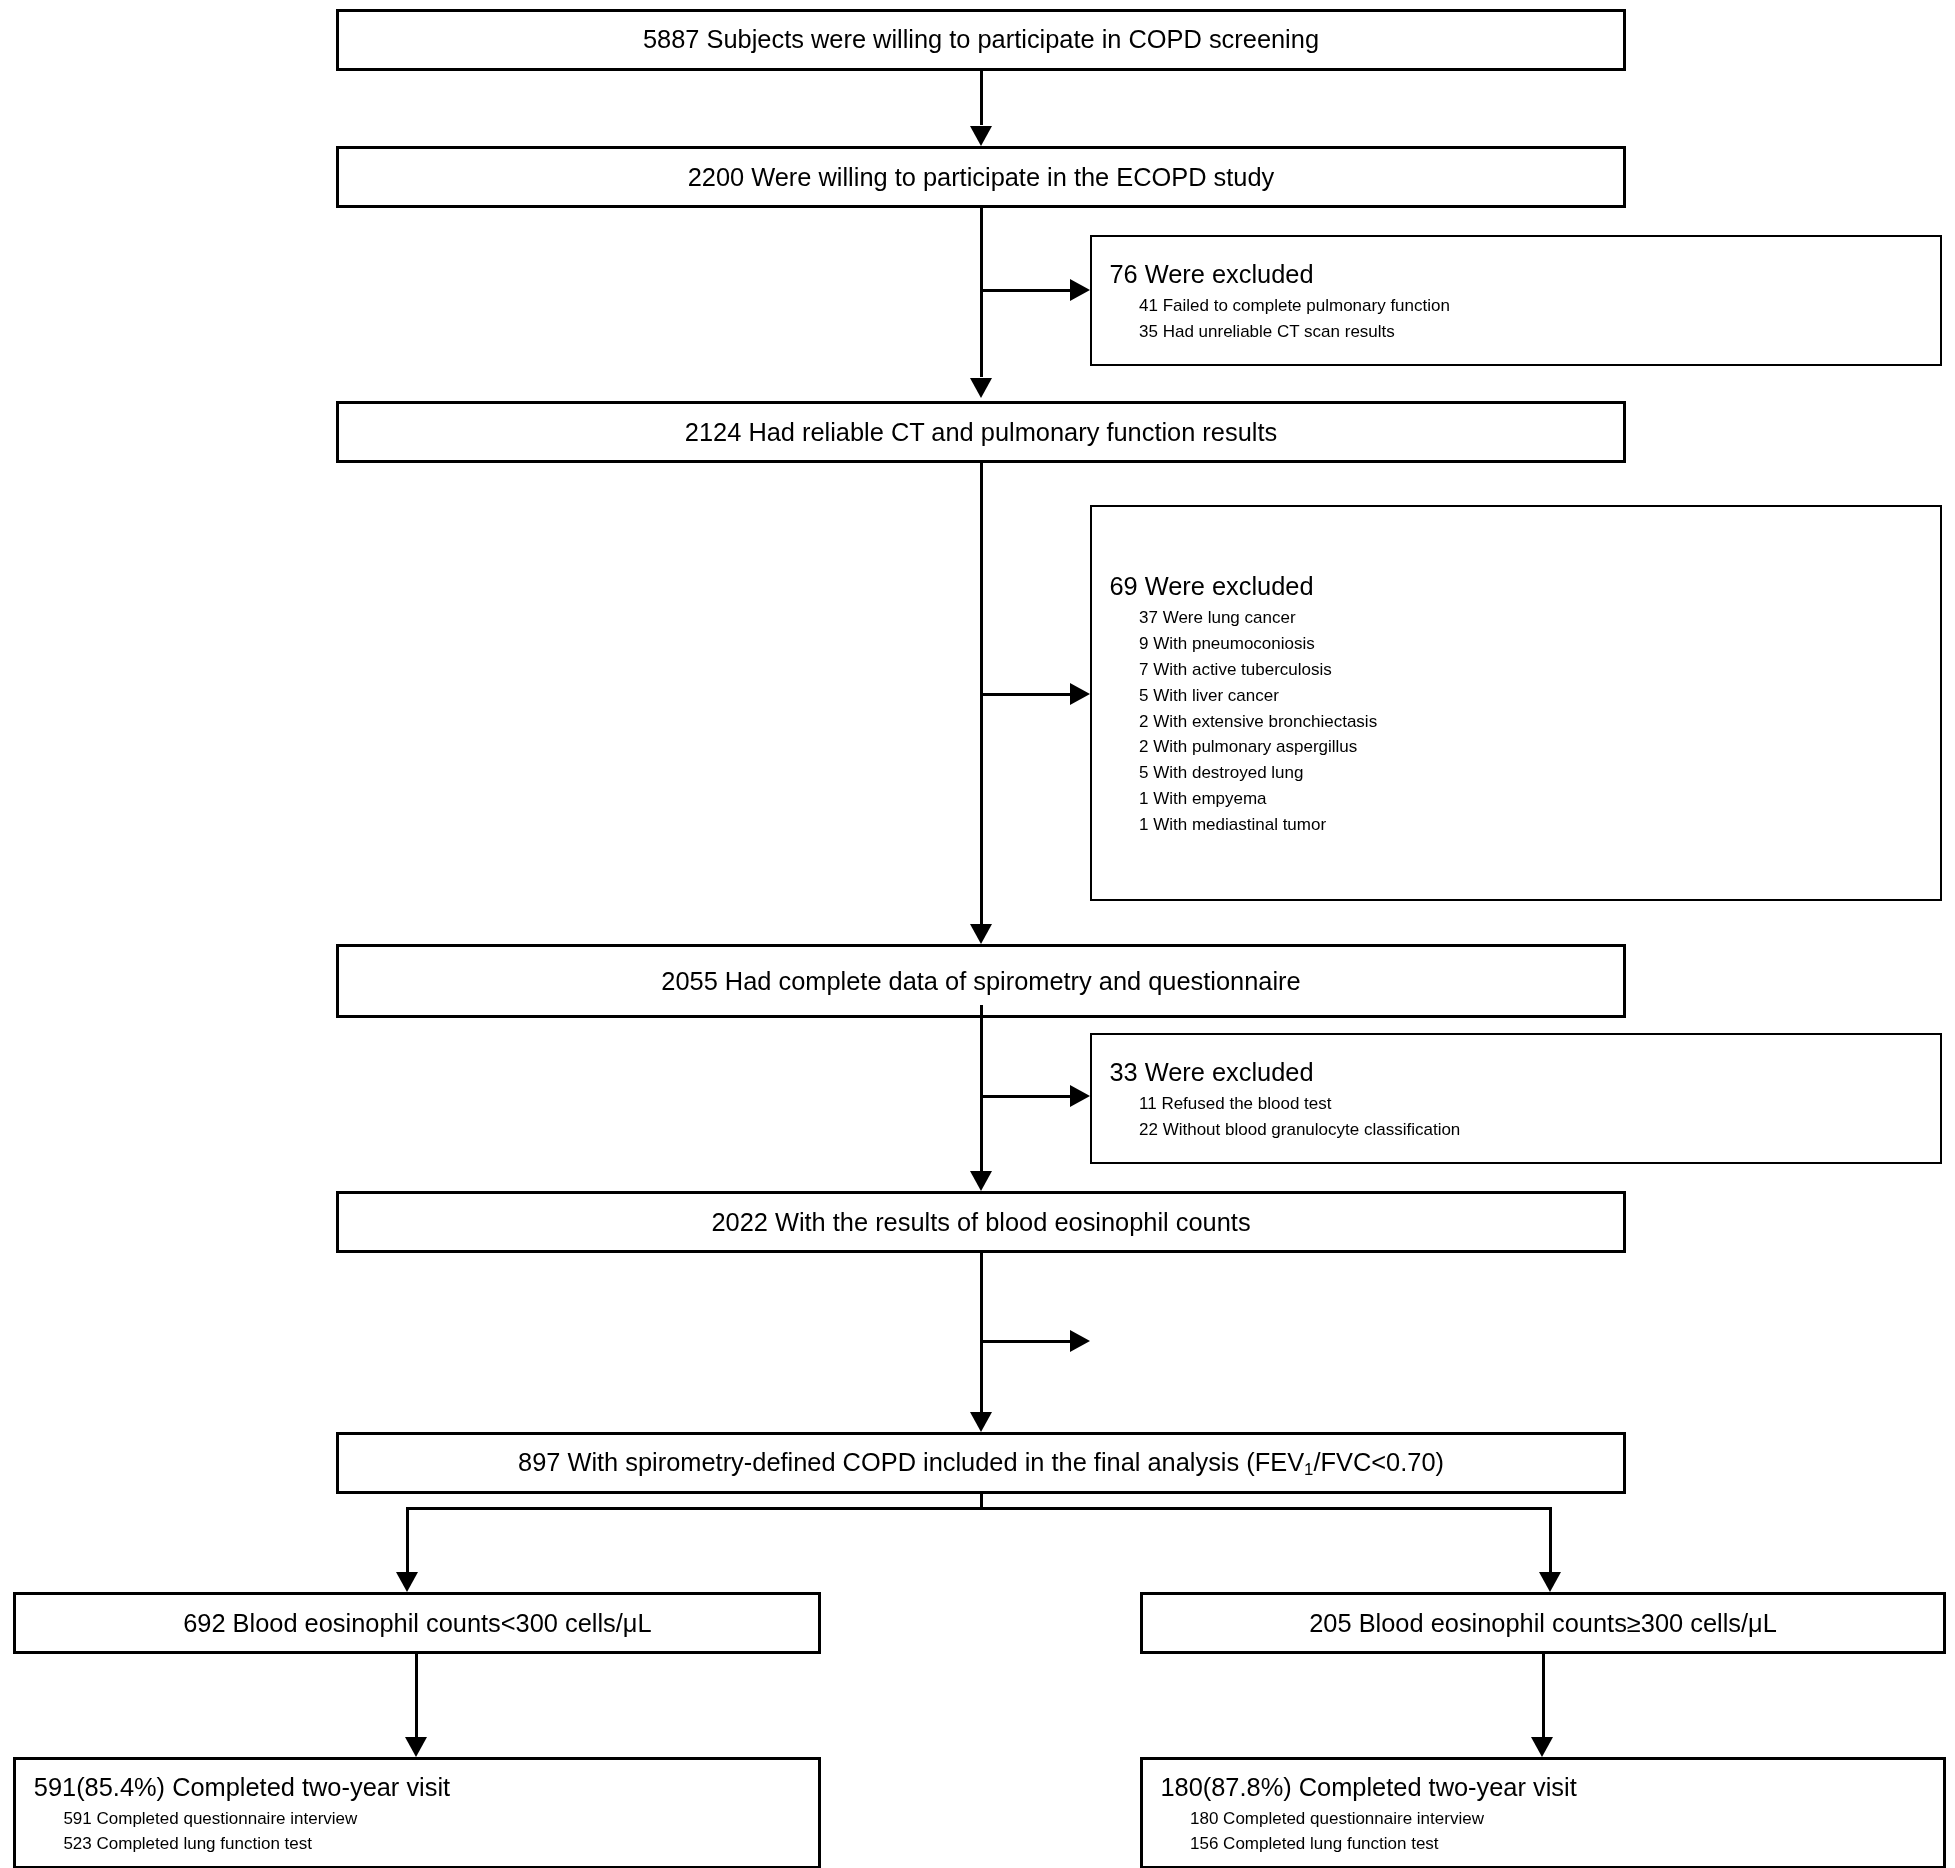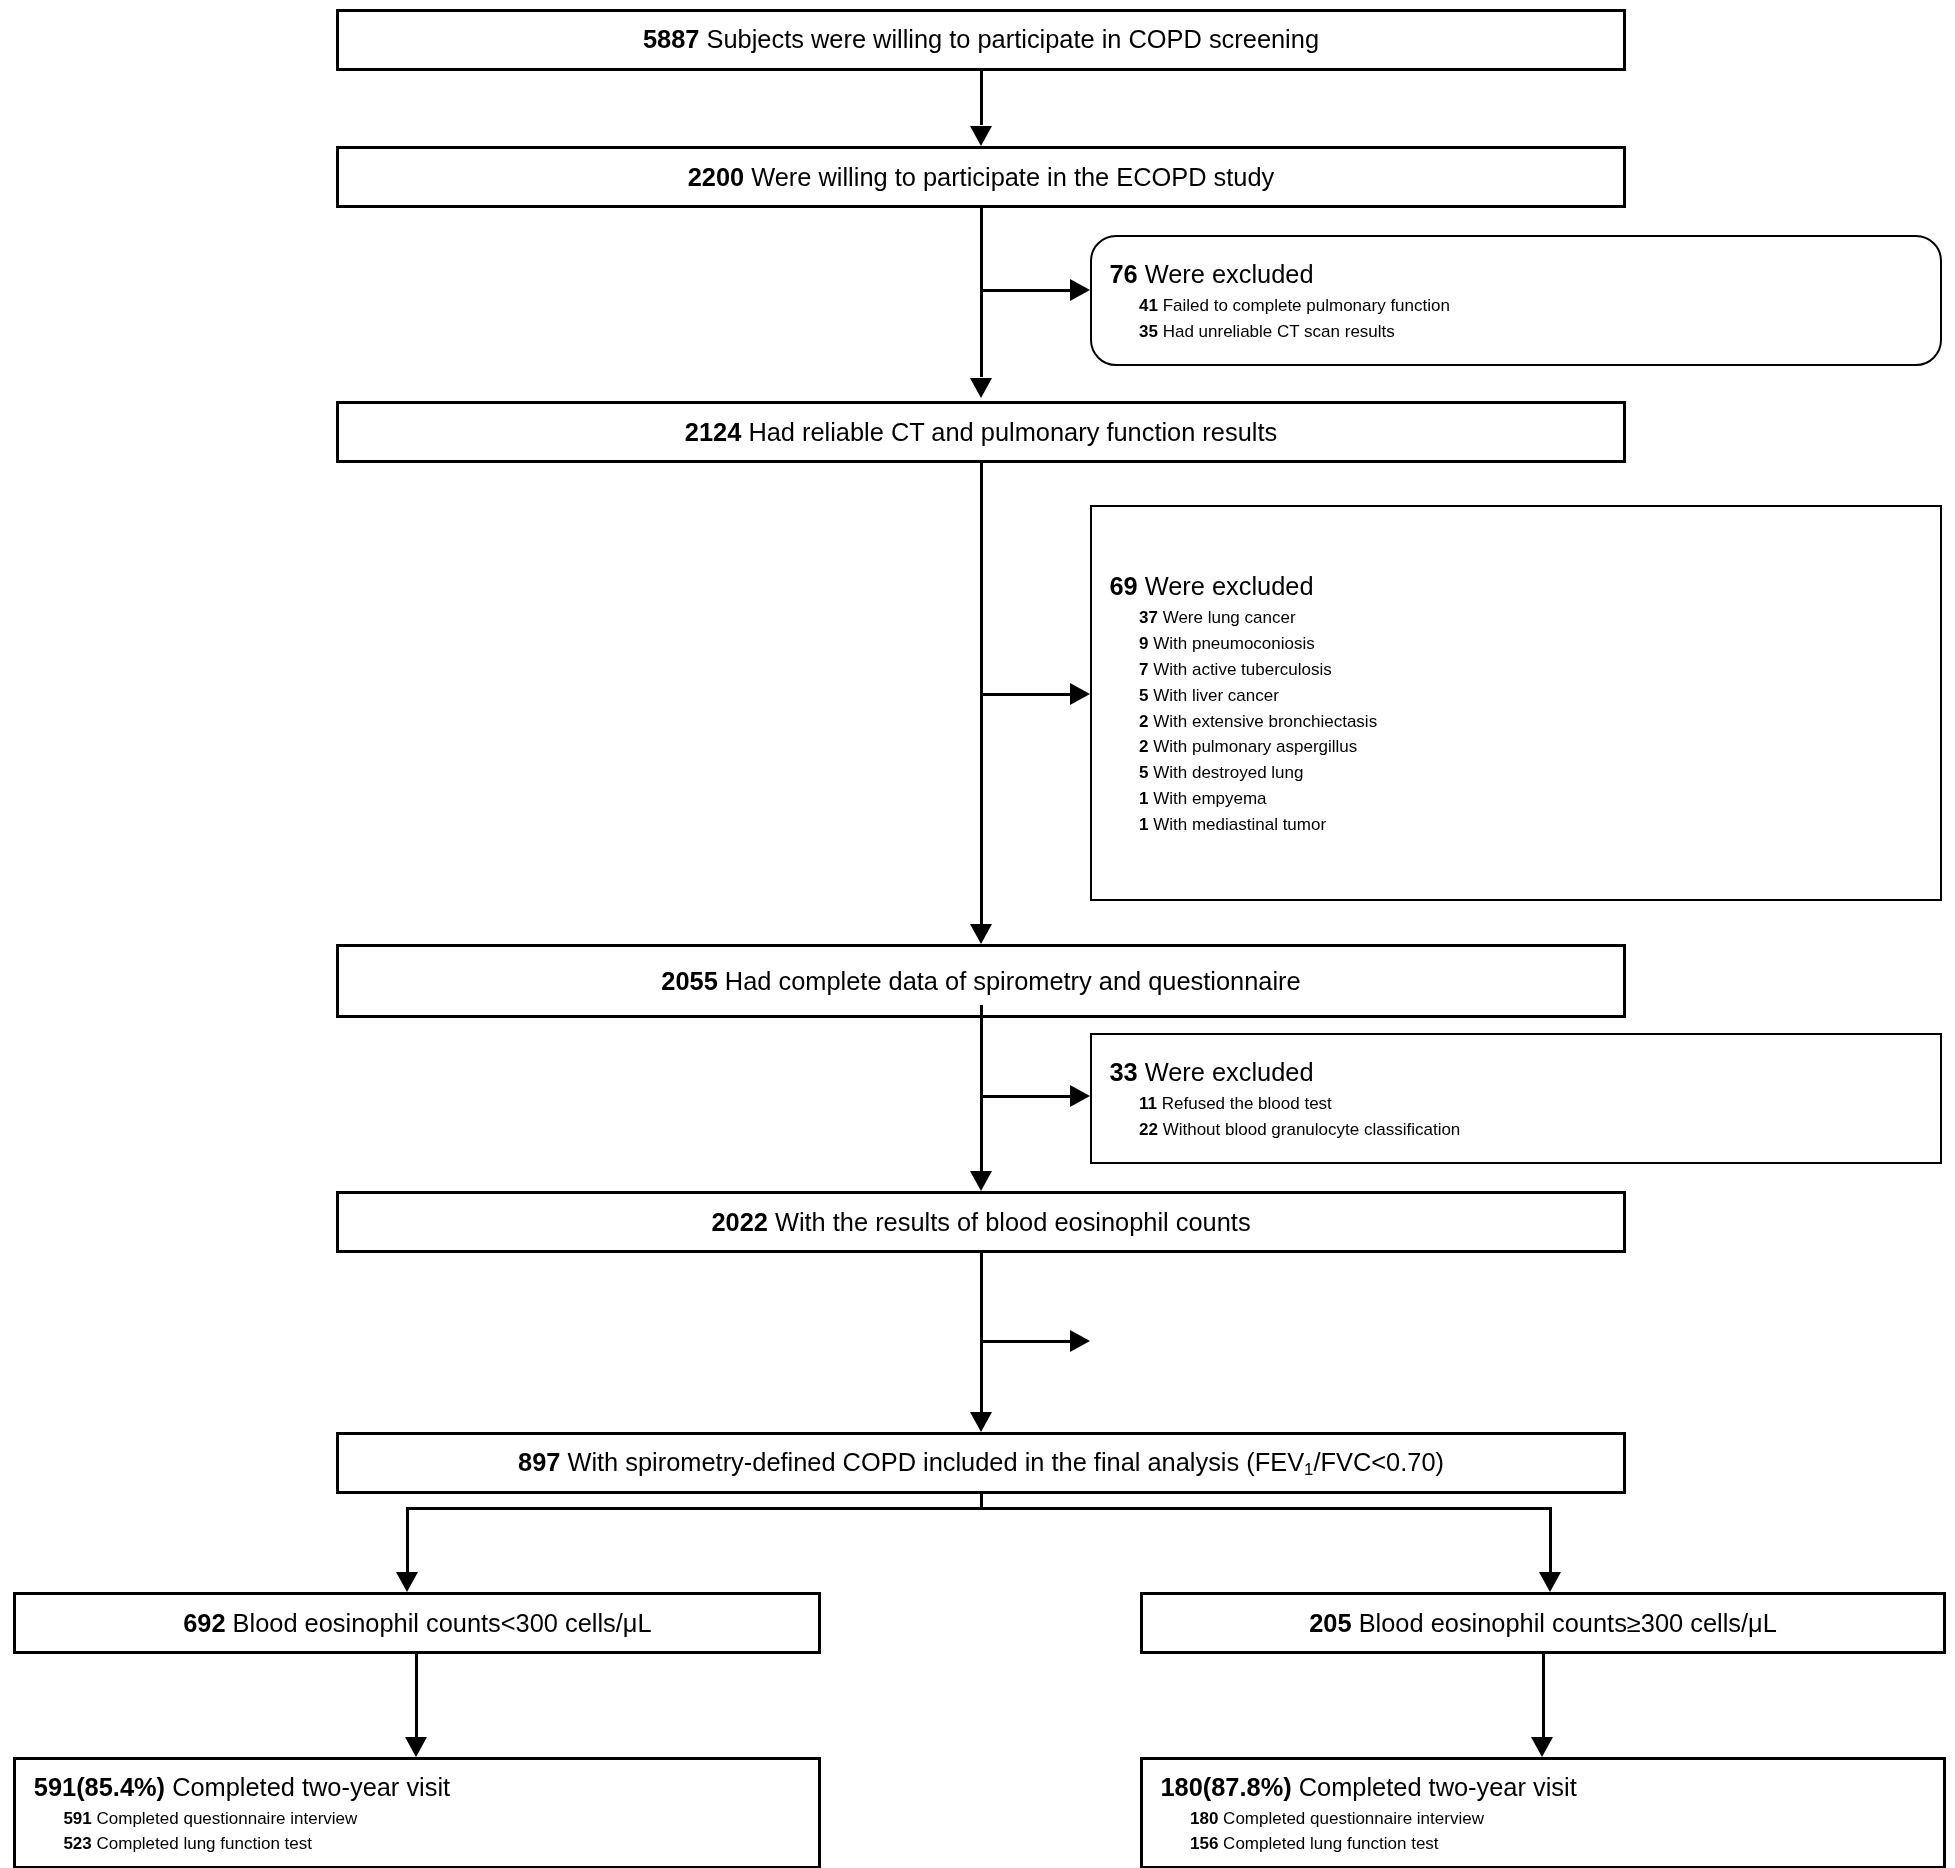--- a/index.html
+++ b/index.html
@@ -30,21 +30,21 @@
   .box.thick { border-width: 3.3px; }
 
   .line-main {
     font-size: 25.4px;
     line-height: 1.45;
     white-space: nowrap;
   }
   .line-main.center { text-align: center; }
   .line-main.left  { text-align: left; padding-left: 17.4px; }
 
-  .num { font-weight: bold; }
+  .num { font-weight: normal; }
 
   .sub-list {
     list-style: none;
     margin: 0;
     padding: 0;
   }
   .sub-list li {
     font-size: 17px;
     line-height: 1.52;
     white-space: nowrap;
@@ -106,21 +106,21 @@
       <span> Were willing to participate in the ECOPD study</span>
     </div>
   </div>
 
   <div class="vline" style="left:980px; top:207px; height:170px;"></div>
   <div class="arrow-down" style="left:970px; top:378px;"></div>
 
   <div class="hline" style="left:980px; top:289px; width:92px;"></div>
   <div class="arrow-right" style="left:1070px; top:279px;"></div>
 
-  <div class="box" style="left:1090px; top:235px; width:852px; height:131px;border-radius:26px;">
+  <div class="box" style="left:1090px; top:235px; width:852px; height:131px;">
     <div class="line-main left">
       <span class="num">76</span>
       <span> Were excluded</span>
     </div>
     <ul class="sub-list">
       <li class="indent">
         <span class="num">41</span>
         <span> Failed to complete pulmonary function</span>
       </li>
       <li class="indent">

